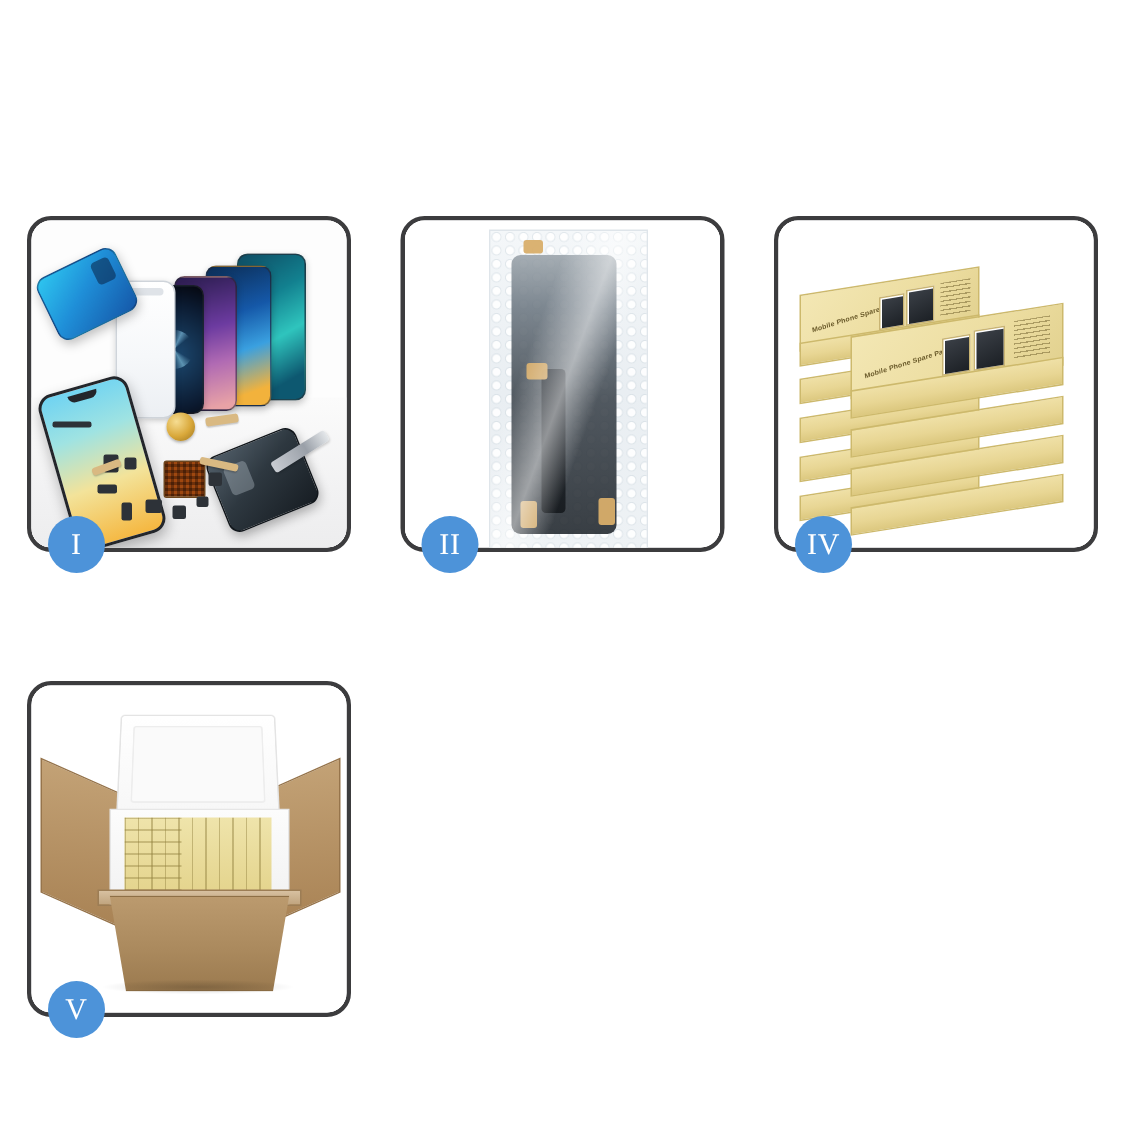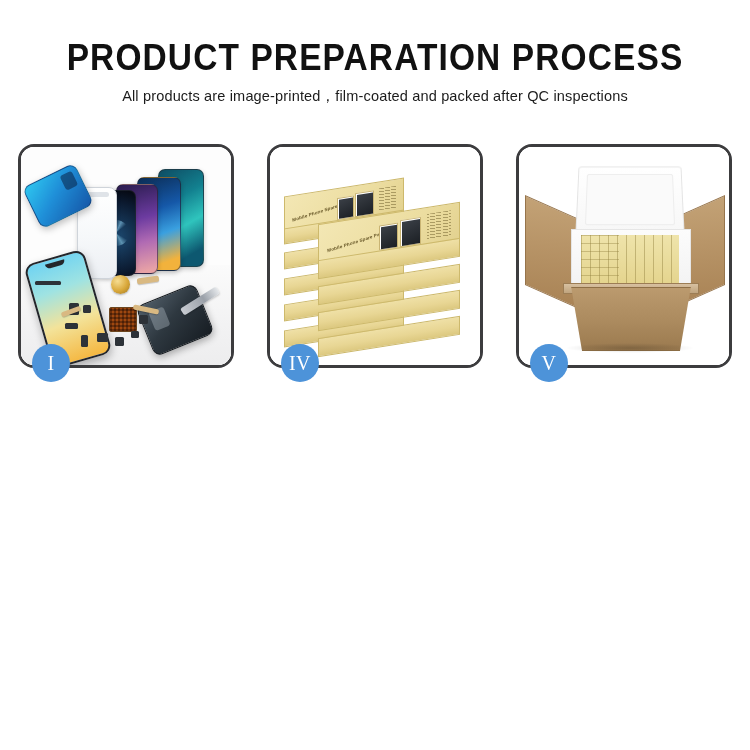--- a/index.html
+++ b/index.html
@@ -384,24 +384,20 @@
   .sc-shadow {
     position:absolute; left:40px; bottom:22px; width:136px; height:10px;
     background:radial-gradient(ellipse at center, rgba(0,0,0,0.15) 0%, rgba(0,0,0,0) 70%);
   }
 </style>
 </head>
 <body>
 
 <div class="page">
 
-  <div class="header">
-    <div class="title">PRODUCT PREPARATION PROCESS</div>
-    <div class="subtitle">All products are image-printed，film-coated and packed after QC inspections</div>
-  </div>
 
   <div class="grid">
 
     <div class="panel">
       <div class="panel-inner">
         <div class="scene-parts">
           <div class="p1-floor"></div>
 
           <div class="phone ph-teal"></div>
           <div class="phone ph-blue"></div>
@@ -427,20 +423,36 @@
           <div class="chip" style="left:44px;  top:176px; width:13px; height:6px;"></div>
 
           <div class="flex-cable" style="left:116px; top:130px; width:22px; height:6px; transform:rotate(-8deg);"></div>
           <div class="flex-cable" style="left:112px; top:160px; width:26px; height:5px; transform:rotate(12deg);"></div>
           <div class="flex-cable" style="left:40px;  top:162px; width:20px; height:5px; transform:rotate(-20deg);"></div>
         </div>
       </div>
       <div class="badge">I</div>
     </div>
 
+    <div class="panel">
+      <div class="panel-inner">
+        <div class="scene-bubble">
+          <div class="bw-bag">
+            <div class="bw-screen"></div>
+            <div class="bw-flex"></div>
+            <div class="bw-tape" style="left:22px; top:6px;   width:13px; height:9px;"></div>
+            <div class="bw-tape" style="left:24px; top:88px;  width:14px; height:11px;"></div>
+            <div class="bw-tape" style="left:20px; top:180px; width:11px; height:18px;"></div>
+            <div class="bw-tape" style="left:72px; top:178px; width:11px; height:18px;"></div>
+            <div class="bw-sheen"></div>
+          </div>
+        </div>
+      </div>
+      <div class="badge">II</div>
+    </div>
 
 
     <div class="panel">
       <div class="panel-inner">
         <div class="scene-stack">
 
           <div class="sb-top" style="left:14px; top:40px; width:118px; height:36px; transform:skewY(-9deg);">
             <div class="sb-label" style="left:7px; top:17px; transform:rotate(-9deg);">Mobile Phone Spare Parts</div>
             <div class="sb-screen" style="left:52px; top:9px; width:14px; height:19px;">
                 <i></i>

